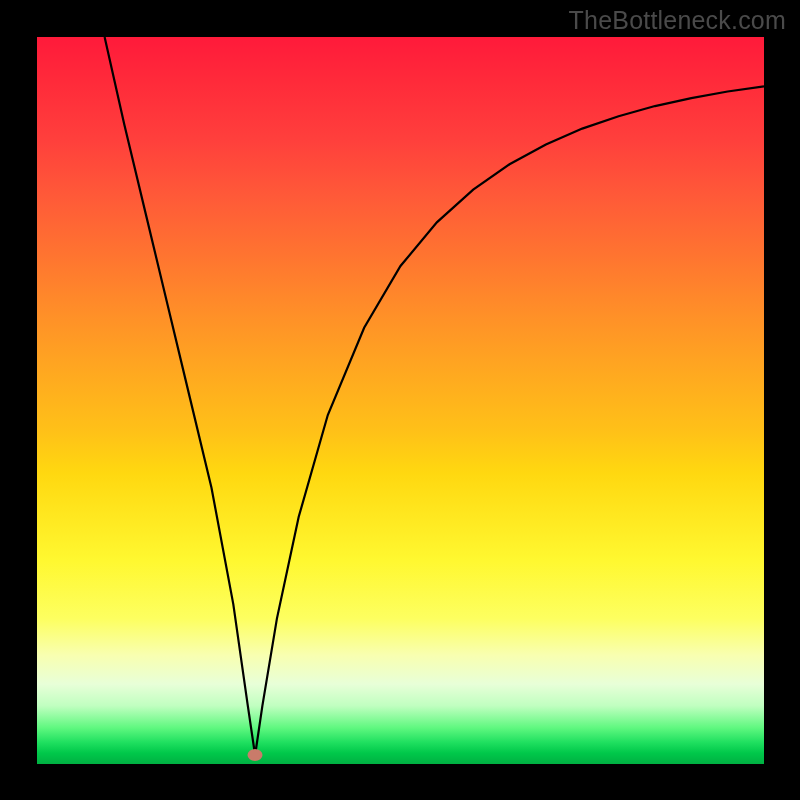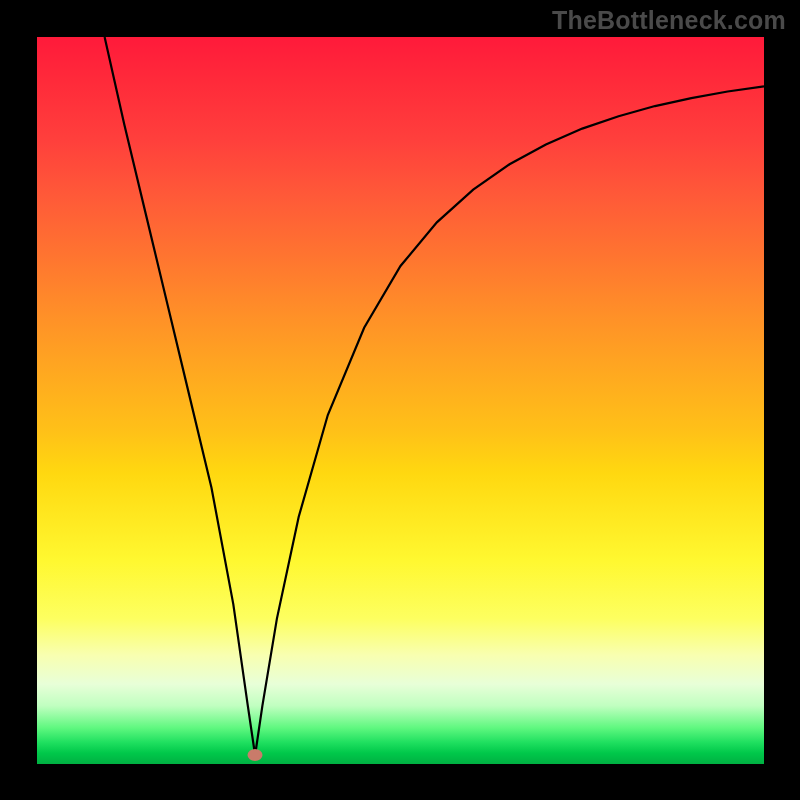--- a/index.html
+++ b/index.html
@@ -10,21 +10,21 @@
     position: relative;
     font-family: Arial, sans-serif;
     overflow: hidden;
   }
   .watermark {
     position: absolute;
     top: 6px;
     right: 14px;
     font-size: 25px;
     color: #4a4a4a;
-    font-weight: bold;
+    font-weight: normal;
     z-index: 10;
     letter-spacing: 0.2px;
   }
   .outer-frame {
     position: absolute;
     left: 0;
     top: 0;
     width: 800px;
     height: 800px;
     background: #000;

